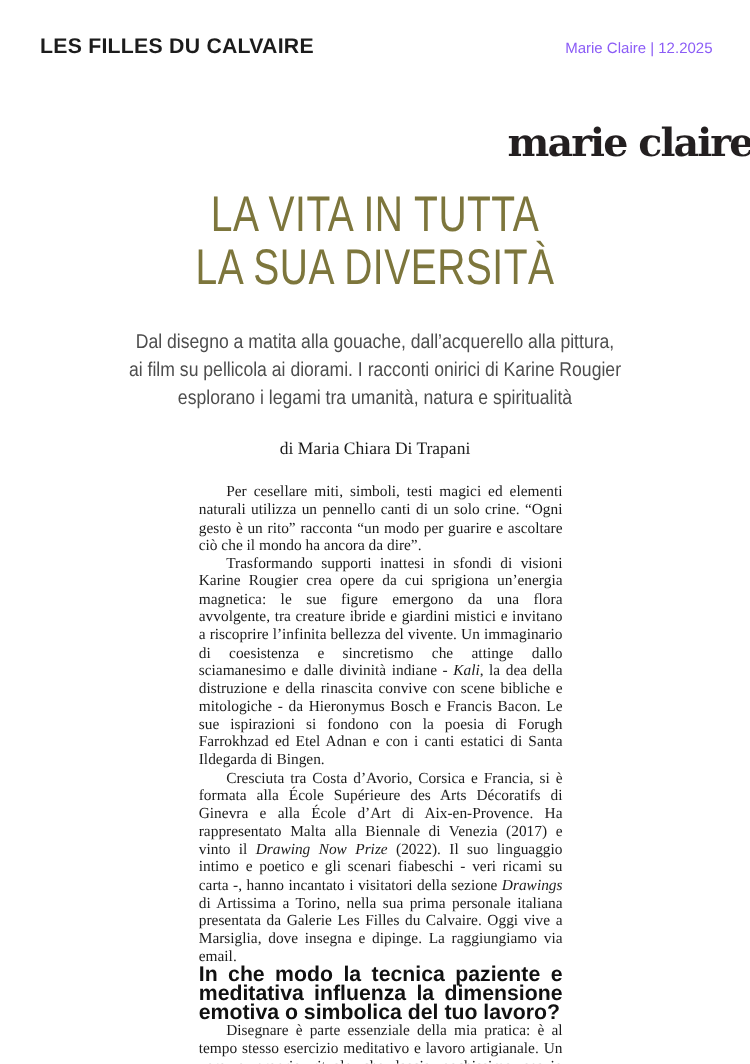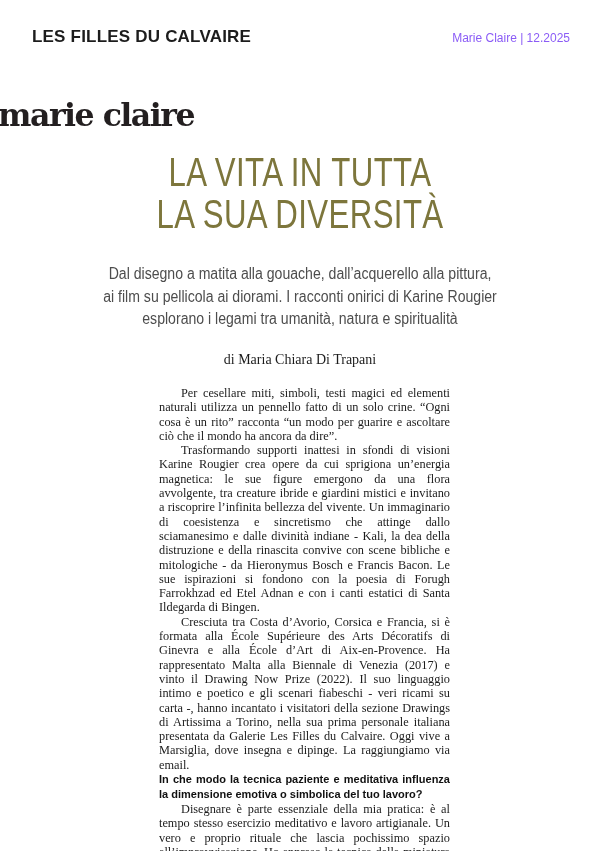--- a/index.html
+++ b/index.html
@@ -30,22 +30,22 @@
   }
   .press-source {
     font-family: "Liberation Sans", sans-serif;
     font-size: 12px;
     color: #8b5cf6;
   }
 
   
   .masthead {
     position: absolute;
-    top: 97px; left: 0; right: 18px;
-    text-align: left;
+    top: 97px; left: 0; right: 0;
+    text-align: right;
   }
   .masthead .logo {
     display: inline-block;
     font-family: "DejaVu Serif", serif;
     font-weight: bold;
     font-size: 31px;
     letter-spacing: -1.5px;
     color: #231f20;
     transform: scaleX(1.02);
   }
@@ -109,26 +109,26 @@
   }
   .article p.body-par {
     font-family: "Liberation Serif", serif;
     font-size: 12.3px;
     line-height: 14.3px;
     text-indent: 22px;
   }
   .article p.question-par {
     font-family: "Liberation Sans", sans-serif;
     font-weight: bold;
-    font-size: 11px;
+    font-size: 17px;
     line-height: 15px;
     text-indent: 0;
     color: #111111;
   }
-  .article .it { }
+  .article .it { font-style: italic; }
 </style>
 </head>
 <body>
 
 <div class="page">
 
   <div class="press-header">
     <span class="gallery-name">LES FILLES DU CALVAIRE</span>
     <span class="press-source">Marie Claire | 12.2025</span>
   </div>
@@ -147,20 +147,20 @@
       <div class="sf-line">ai film su pellicola ai diorami. I racconti onirici di Karine Rougier</div>
       <div class="sf-line">esplorano i legami tra umanità, natura e spiritualità</div>
     </div>
 
   <div class="byline">
     <span>di</span>
     <span>Maria Chiara Di Trapani</span>
   </div>
 
   <div class="article" id="article">
-      <p class="body-par"><span>Per cesellare miti, simboli, testi magici ed elementi naturali utilizza un pennello fatto di un solo crine. “Ogni cosa è un rito” racconta “un modo per guarire e ascoltare ciò che il mondo ha ancora da dire”.</span></p>
+      <p class="body-par"><span>Per cesellare miti, simboli, testi magici ed elementi naturali utilizza un pennello canti di un solo crine. “Ogni gesto è un rito” racconta “un modo per guarire e ascoltare ciò che il mondo ha ancora da dire”.</span></p>
       <p class="body-par"><span>Trasformando supporti inattesi in sfondi di visioni Karine Rougier crea opere da cui sprigiona un’energia magnetica: le sue figure emergono da una flora avvolgente, tra creature ibride e giardini mistici e invitano a riscoprire l’infinita bellezza del vivente. Un immaginario di coesistenza e sincretismo che attinge dallo sciamanesimo e dalle divinità indiane - </span><span class="it">Kali</span><span>, la dea della distruzione e della rinascita convive con scene bibliche e mitologiche - da Hieronymus Bosch e Francis Bacon. Le sue ispirazioni si fondono con la poesia di Forugh Farrokhzad ed Etel Adnan e con i canti estatici di Santa Ildegarda di Bingen.</span></p>
       <p class="body-par"><span>Cresciuta tra Costa d’Avorio, Corsica e Francia, si è formata alla École Supérieure des Arts Décoratifs di Ginevra e alla École d’Art di Aix-en-Provence. Ha rappresentato Malta alla Biennale di Venezia (2017) e vinto il </span><span class="it">Drawing Now Prize</span><span> (2022). Il suo linguaggio intimo e poetico e gli scenari fiabeschi - veri ricami su carta -, hanno incantato i visitatori della sezione </span><span class="it">Drawings</span><span> di Artissima a Torino, nella sua prima personale italiana presentata da Galerie Les Filles du Calvaire. Oggi vive a Marsiglia, dove insegna e dipinge. La raggiungiamo via email.</span></p>
       <p class="question-par"><span>In che modo la tecnica paziente e meditativa influenza la dimensione emotiva o simbolica del tuo lavoro?</span></p>
       <p class="body-par"><span>Disegnare è parte essenziale della mia pratica: è al tempo stesso esercizio meditativo e lavoro artigianale. Un vero e proprio rituale che lascia pochissimo spazio all’improvvisazione. Ho appreso la tecnica della miniatura indiana con Ajay e Vinita Sharma a Jaipur, in Rajasthan. Il ritmo del lavoro è estremamente rigoroso: bisogna sapere esattamente cosa si vuole dipingere prima di cominciare, per poter rispettare il processo.</span></p>
     </div>
 
 </div>
 
 </body></html>

